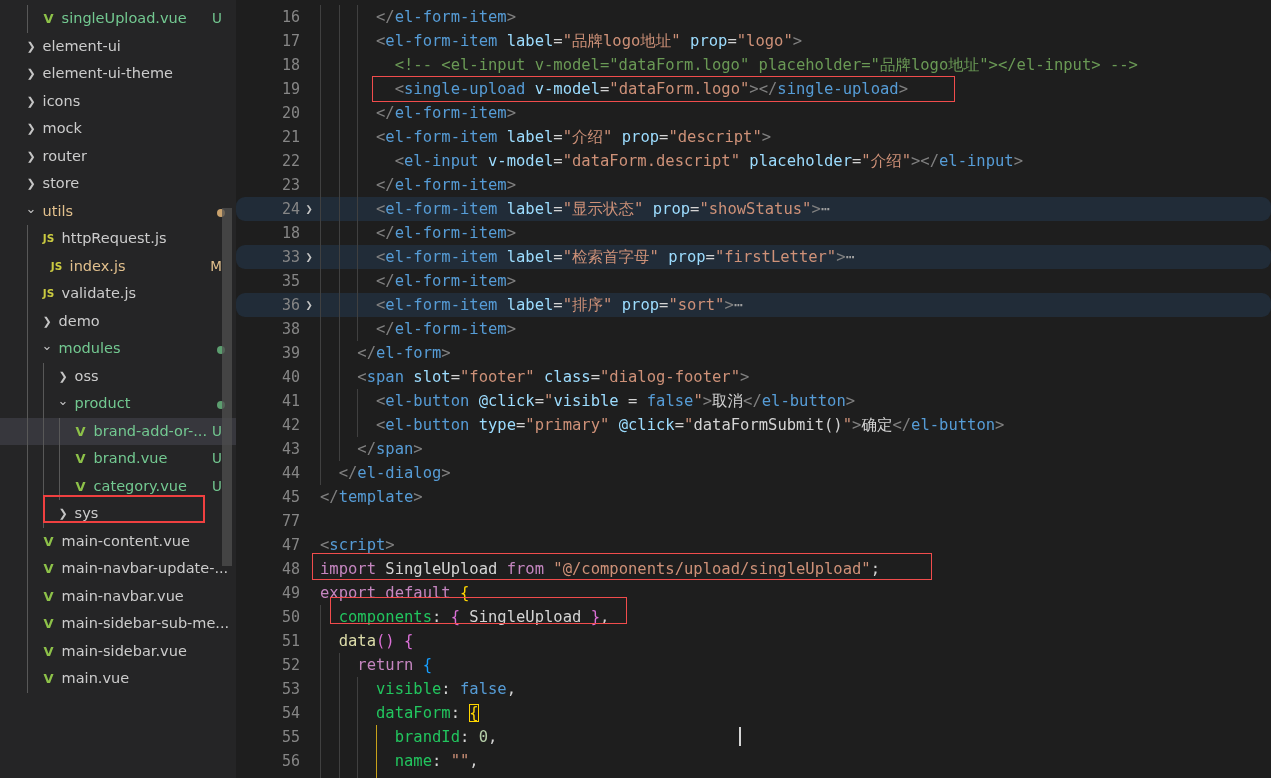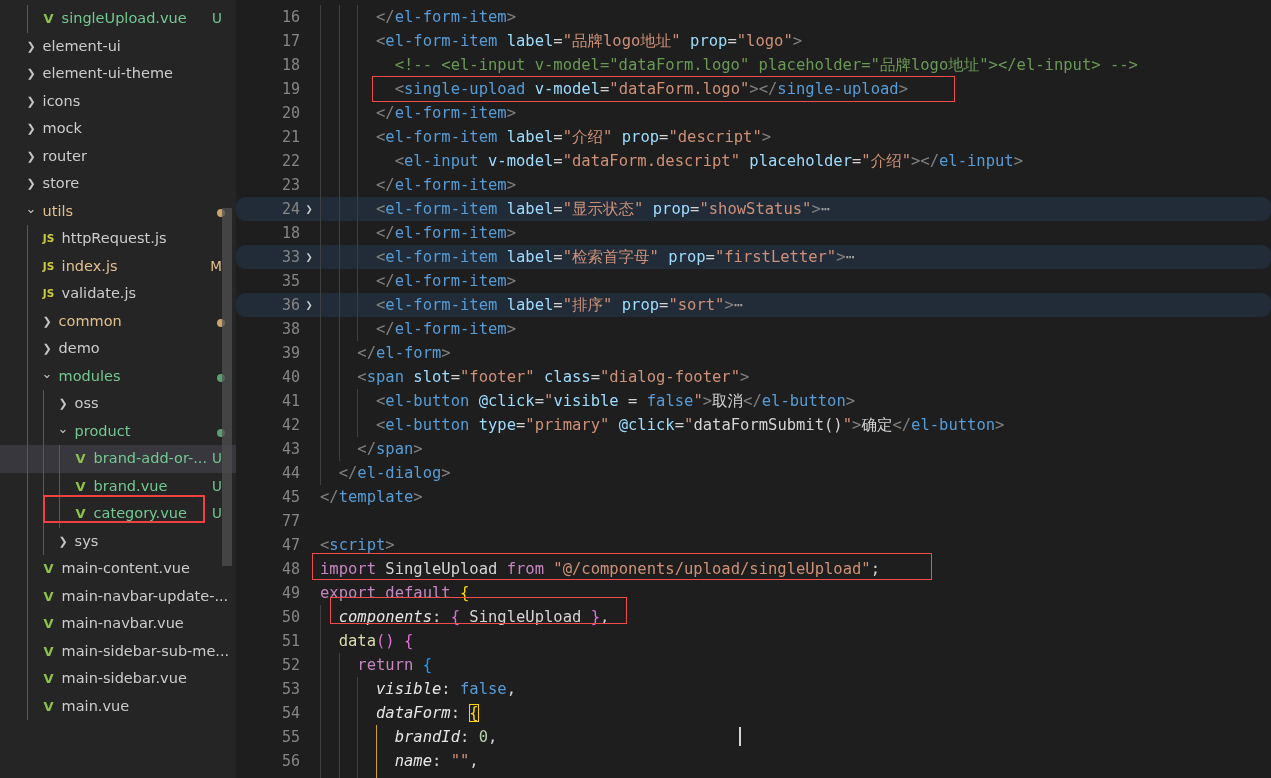--- a/index.html
+++ b/index.html
@@ -52,21 +52,21 @@
   .t-str{color:#ce9178;}
   .t-eq{color:#d4d4d4;}
   .t-com{color:#6a9955;}
   .t-kw{color:#569cd6;}
   .t-kw2{color:#c586c0;}
   .t-var{color:#9cdcfe;}
   .t-fn{color:#dcdcaa;}
   .t-num{color:#b5cea8;}
   .t-plain{color:#d4d4d4;}
   .t-white{color:#d4d4d4;}
-  .t-prop{color:#e5e5e5;font-style:italic;}
+  .t-prop{color:#22c55e;}
   .t-brkt-y{color:#ffd700;}
   .t-brkt-p{color:#da70d6;}
   .t-brkt-b{color:#179fff;}
   .t-cjk{color:#ce9178;font-family:"DejaVu Sans","Liberation Sans",sans-serif;}
   .t-cjk-w{color:#d4d4d4;font-family:"DejaVu Sans","Liberation Sans",sans-serif;}
   .t-ell{color:#a0a0a0;}
 
   .brkt-box{outline:1px solid #ffd700;outline-offset:-1px;}
 
   .ed-redbox{position:absolute;border:1.5px solid #f14c4c;box-sizing:border-box;pointer-events:none;}
@@ -82,23 +82,22 @@
   <div class="sidebar" id="sidebar">
       <div class="tree-row"><div class="indent-line" style="left: 27px;"></div><span style="padding-left: 40px;"><span class="vicon">V</span><span> </span><span class="label g-green">singleUpload.vue</span></span><span class="badge g-green">U</span></div>
       <div class="tree-row"><span style="padding-left: 24px;"><span class="chev">❯</span><span> </span><span class="label g-plain">element-ui</span></span></div>
       <div class="tree-row"><span style="padding-left: 24px;"><span class="chev">❯</span><span> </span><span class="label g-plain">element-ui-theme</span></span></div>
       <div class="tree-row"><span style="padding-left: 24px;"><span class="chev">❯</span><span> </span><span class="label g-plain">icons</span></span></div>
       <div class="tree-row"><span style="padding-left: 24px;"><span class="chev">❯</span><span> </span><span class="label g-plain">mock</span></span></div>
       <div class="tree-row"><span style="padding-left: 24px;"><span class="chev">❯</span><span> </span><span class="label g-plain">router</span></span></div>
       <div class="tree-row"><span style="padding-left: 24px;"><span class="chev">❯</span><span> </span><span class="label g-plain">store</span></span></div>
       <div class="tree-row"><span style="padding-left: 24px;"><span class="chev" style="font-size: 13px; position: relative; top: -3px;">⌄</span><span> </span><span class="label g-mod">utils</span></span><div class="dot" style="background: rgb(201, 162, 109);"></div></div>
       <div class="tree-row"><div class="indent-line" style="left: 27px;"></div><span style="padding-left: 40px;"><span class="jsicon">JS</span><span> </span><span class="label g-plain">httpRequest.js</span></span></div>
-      <div class="tree-row"><div class="indent-line" style="left: 27px;"></div><span style="padding-left: 40px;"><span class="jsicon">JS</span><span> </span><span class="label g-mod">index.js</span></span><span class="badge g-mod">M</span></div>
+      <div class="tree-row"><div class="indent-line" style="left: 27px;"></div><span style="padding-left: 40px; margin-left: 8px;"><span class="jsicon">JS</span><span> </span><span class="label g-mod">index.js</span></span><span class="badge g-mod">M</span></div>
       <div class="tree-row"><div class="indent-line" style="left: 27px;"></div><span style="padding-left: 40px;"><span class="jsicon">JS</span><span> </span><span class="label g-plain">validate.js</span></span></div>
-      <div class="tree-row"><div class="indent-line" style="left: 27px;"></div><span style="padding-left: 40px;"><span class="chev">❯</span><span> </span><span class="label g-mod">common</span></span><div class="dot" style="background: rgb(201, 162, 109);"></div></div>
       <div class="tree-row"><div class="indent-line" style="left: 27px;"></div><span style="padding-left: 40px;"><span class="chev">❯</span><span> </span><span class="label g-plain">demo</span></span></div>
       <div class="tree-row"><div class="indent-line" style="left: 27px;"></div><span style="padding-left: 40px;"><span class="chev" style="font-size: 13px; position: relative; top: -3px;">⌄</span><span> </span><span class="label g-green">modules</span></span><div class="dot" style="background: rgb(92, 158, 111);"></div></div>
       <div class="tree-row"><div class="indent-line" style="left: 27px;"></div><div class="indent-line" style="left: 43px;"></div><span style="padding-left: 56px;"><span class="chev">❯</span><span> </span><span class="label g-plain">oss</span></span></div>
       <div class="tree-row"><div class="indent-line" style="left: 27px;"></div><div class="indent-line" style="left: 43px;"></div><span style="padding-left: 56px;"><span class="chev" style="font-size: 13px; position: relative; top: -3px;">⌄</span><span> </span><span class="label g-green">product</span></span><div class="dot" style="background: rgb(92, 158, 111);"></div></div>
       <div class="tree-row selected"><div class="indent-line" style="left: 27px;"></div><div class="indent-line" style="left: 43px;"></div><div class="indent-line" style="left: 59px;"></div><span style="padding-left: 72px;"><span class="vicon">V</span><span> </span><span class="label g-green">brand-add-or-...</span></span><span class="badge g-green">U</span></div>
       <div class="tree-row"><div class="indent-line" style="left: 27px;"></div><div class="indent-line" style="left: 43px;"></div><div class="indent-line" style="left: 59px;"></div><span style="padding-left: 72px;"><span class="vicon">V</span><span> </span><span class="label g-green">brand.vue</span></span><span class="badge g-green">U</span></div>
       <div class="tree-row"><div class="indent-line" style="left: 27px;"></div><div class="indent-line" style="left: 43px;"></div><div class="indent-line" style="left: 59px;"></div><span style="padding-left: 72px;"><span class="vicon">V</span><span> </span><span class="label g-green">category.vue</span></span><span class="badge g-green">U</span></div>
       <div class="tree-row"><div class="indent-line" style="left: 27px;"></div><div class="indent-line" style="left: 43px;"></div><span style="padding-left: 56px;"><span class="chev">❯</span><span> </span><span class="label g-plain">sys</span></span></div>
       <div class="tree-row"><div class="indent-line" style="left: 27px;"></div><span style="padding-left: 40px;"><span class="vicon">V</span><span> </span><span class="label g-plain">main-content.vue</span></span></div>
       <div class="tree-row"><div class="indent-line" style="left: 27px;"></div><span style="padding-left: 40px;"><span class="vicon">V</span><span> </span><span class="label g-plain">main-navbar-update-...</span></span></div>

